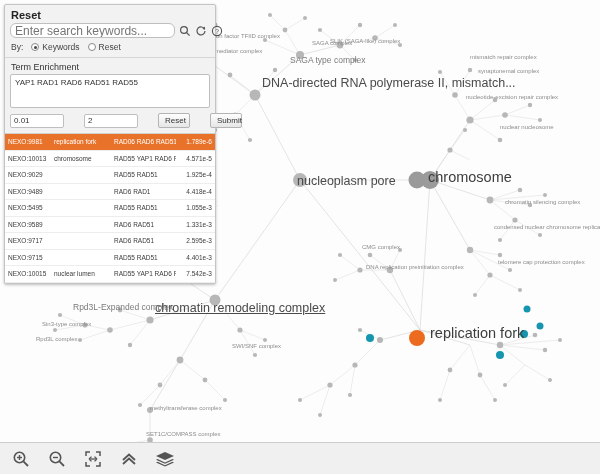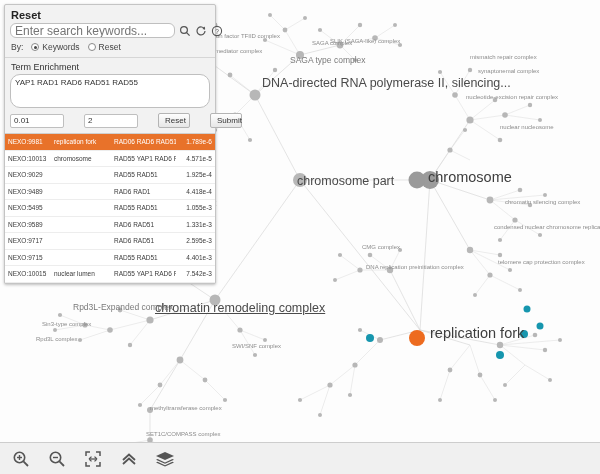--- a/index.html
+++ b/index.html
@@ -119,21 +119,21 @@
   .section-label {
     padding: 4px 6px 2px 6px;
     font-size: 9px;
     color: #333;
   }
   .term-box {
     margin: 0 5px 5px 5px;
     height: 34px;
     background: #fff;
     border: 1px solid #bfbfbf;
-    border-radius: 10px;
+    border-radius: 2px;
     font-size: 8px;
     color: #333;
     padding: 3px 4px;
     box-sizing: border-box;
     overflow: hidden;
   }
   .filter-row {
     display: flex;
     align-items: center;
     gap: 20px;
@@ -386,22 +386,22 @@
         <circle cx="500" cy="355" r="4" fill="#1696ae"></circle>
         <circle cx="524" cy="334" r="4" fill="#1696ae"></circle>
         <circle cx="540" cy="326" r="3.5" fill="#1696ae"></circle>
         <circle cx="527" cy="309" r="3.5" fill="#1696ae"></circle>
       </g>
     </svg>
 
     <div class="node-label lbl-xl" style="left:428px; top:169px;">chromosome</div>
     <div class="node-label lbl-xl" style="left:430px; top:325px;">replication fork</div>
 
-    <div class="node-label lbl-big" style="left:262px; top:76px;">DNA-directed RNA polymerase II, silencing...</div>
-    <div class="node-label lbl-big" style="left:297px; top:174px;">chromosome part</div>
+    <div class="node-label lbl-big" style="left:262px; top:76px;">DNA-directed RNA polymerase II, mismatch...</div>
+    <div class="node-label lbl-big" style="left:297px; top:174px;">nucleoplasm pore</div>
     <div class="node-label lbl-big" style="left:155px; top:301px;text-decoration:underline;">chromatin remodeling complex</div>
 
     <div class="node-label lbl-med" style="left:290px; top:55px;">SAGA type complex</div>
     <div class="node-label lbl-med" style="left:126px; top:243px;">nuclear chromatin</div>
     <div class="node-label lbl-med" style="left:73px; top:302px;">Rpd3L-Expanded complex</div>
     <div class="node-label lbl-med" style="left:88px; top:198px;">histone acetyltransferase complex</div>
 
     <div class="node-label lbl-small" style="left:190px; top:33px;">transcription factor TFIID complex</div>
     <div class="node-label lbl-small" style="left:312px; top:40px;">SAGA complex</div>
     <div class="node-label lbl-small" style="left:330px; top:38px;">SLIK (SAGA-like) complex</div>

